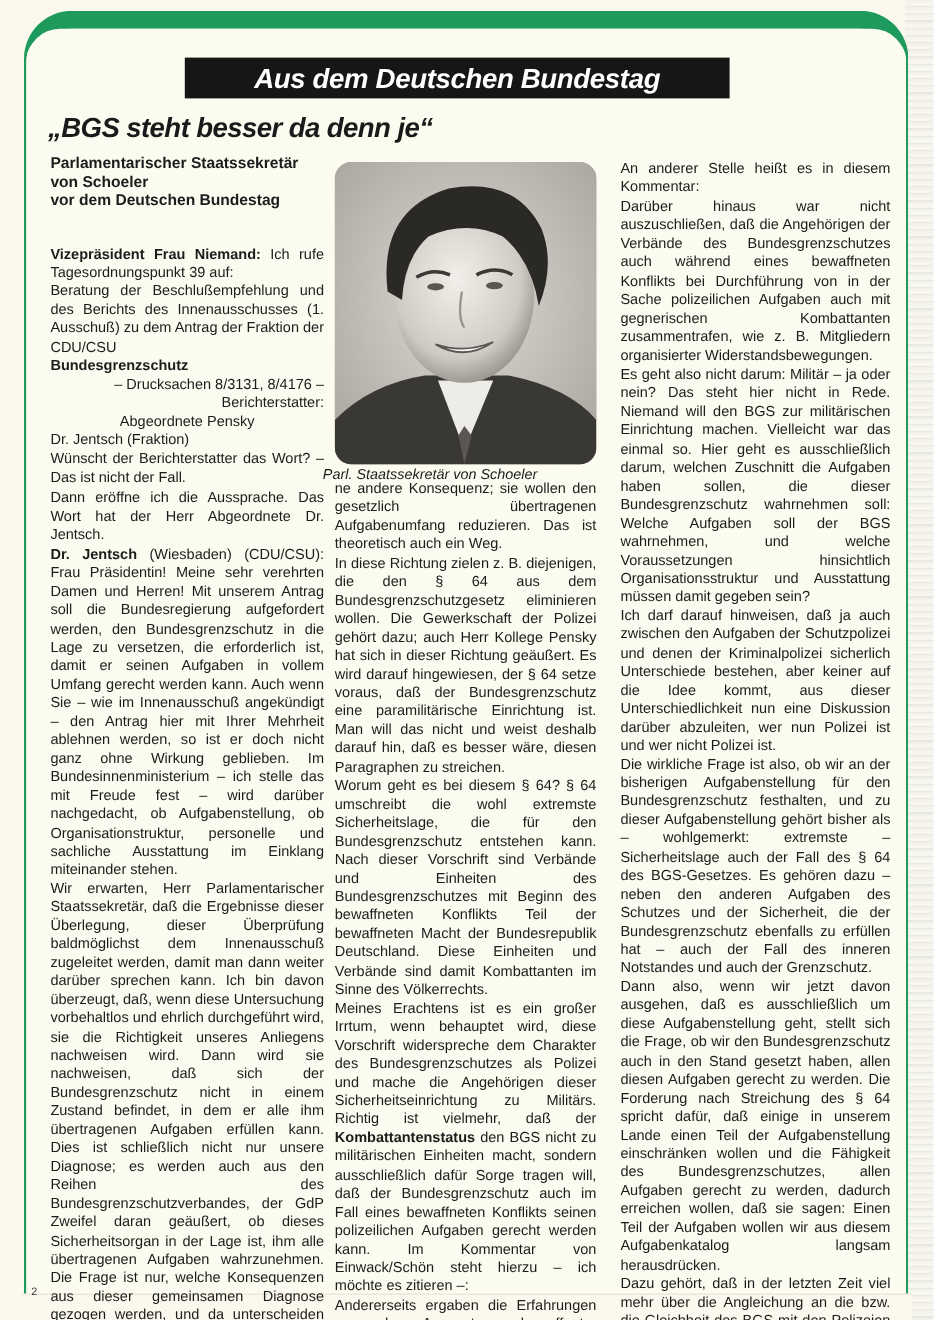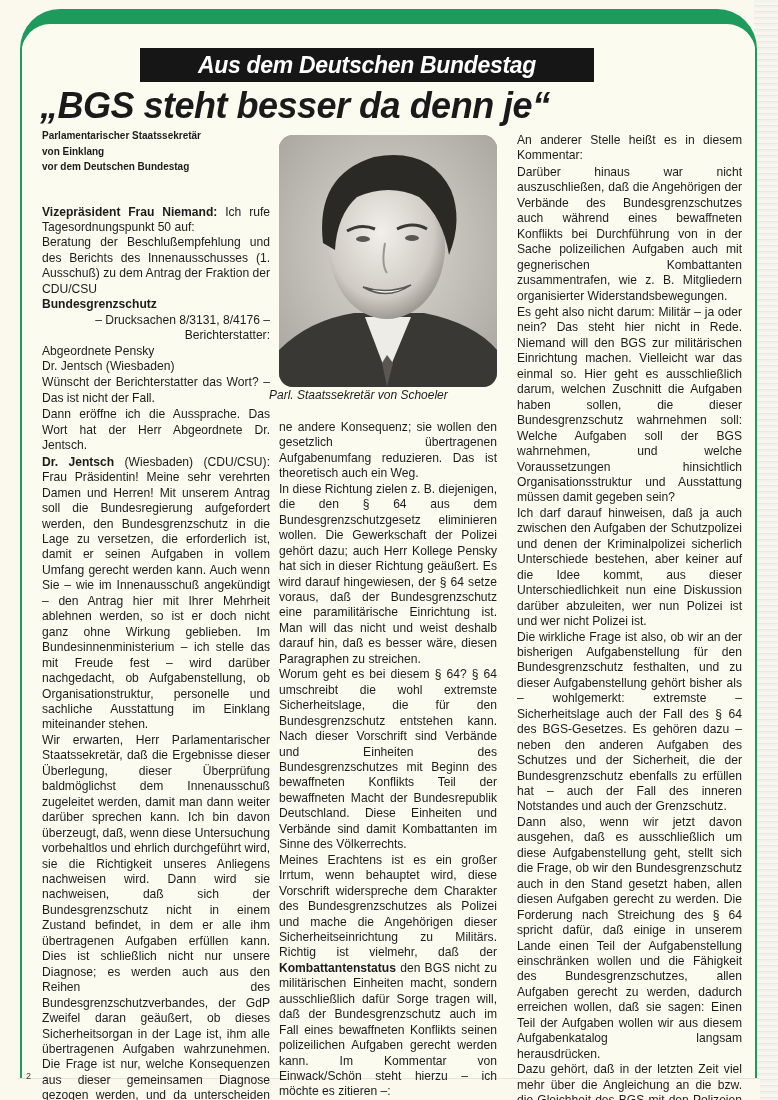--- a/index.html
+++ b/index.html
@@ -27,44 +27,44 @@
       position: absolute; left: 22px; top: 24px; width: 733px; height: 1066px;
       background: #fcfbf0;
       border-radius: 28px 28px 0 0;
     }
     .frame-bottom-cover {
       position: absolute; left: 18px; top: 1078px; width: 742px; height: 22px;
       background: #fbf9ee;
       border-top: 1px solid #e6e3d6;
     }
     .kicker {
-      position: absolute; left: 140px; top: 48px; width: 454px; height: 34px;
+      position: absolute; left: 154px; top: 48px; width: 454px; height: 34px;
       background: #161616; color: #fff;
       font-family: "Liberation Sans", sans-serif; font-weight: bold; font-style: italic;
       font-size: 23px; line-height: 34px; text-align: center;
       letter-spacing: -0.3px;
     }
     .headline {
       position: absolute; left: 40px; top: 84px; width: 700px;
       font-family: "Liberation Sans", sans-serif; font-weight: bold; font-style: italic;
-      font-size: 36px; line-height: 44px; color: #1a1a1a; letter-spacing: -0.5px;
+      font-size: 23px; line-height: 44px; color: #1a1a1a; letter-spacing: -0.5px;
       margin: 0;
     }
     .col {
       position: absolute; top: 128px; width: 228px;
       font-size: 12.1px; line-height: 15.45px; text-align: justify;
       hyphens: manual;
     }
     .col p { margin: 0; }
     .col p.gap { margin-top: 1px; }
     .col b { font-weight: bold; }
     .col-1 { left: 42px; }
     .col-2 { left: 279px; top: 392px; width: 218px; }
     .col-3 { left: 517px; width: 225px; }
-    .subtitle { font-weight: bold; font-size: 10px; line-height: 15.5px; text-align: left; }
+    .subtitle { font-weight: bold; font-size: 13px; line-height: 15.5px; text-align: left; }
     .photo {
       position: absolute; left: 279px; top: 135px; width: 218px; height: 252px;
       border-radius: 14px; overflow: hidden;
       background: radial-gradient(ellipse at 50% 40%, #d9d6cf 0%, #b9b6ae 60%, #8f8b84 100%);
     }
     .photo svg { display: block; }
     .caption {
       position: absolute; left: 269px; top: 388px; width: 218px;
       font-style: italic; font-size: 12px; line-height: 15px;
     }
@@ -79,30 +79,30 @@
 <div class="frame"></div>
 <div class="frame-inner"></div>
 <div class="frame-bottom-cover"></div>
 
 <div class="kicker">Aus dem Deutschen Bundestag</div>
 <h1 class="headline">„BGS steht besser da denn je“</h1>
 
 <div class="col col-1">
   <p class="subtitle">
     <span>Parlamentarischer Staatssekretär</span><br>
-    <span>von Einklang</span><br>
+    <span>von Schoeler</span><br>
     <span>vor dem Deutschen Bundestag</span>
   </p>
-  <p style="margin-top:30px"><b>Vizepräsident Frau Niemand:</b><span> Ich rufe Tagesordnungspunkt 50 auf:</span></p>
+  <p style="margin-top:30px"><b>Vizepräsident Frau Niemand:</b><span> Ich rufe Tagesordnungspunkt 39 auf:</span></p>
   <p>Beratung der Beschlußempfehlung und des Berichts des Innenausschusses (1. Ausschuß) zu dem Antrag der Fraktion der CDU/CSU</p>
   <p><b>Bundesgrenzschutz</b></p>
   <p style="text-align:right">– Drucksachen 8/3131, 8/4176 –</p>
   <p style="text-align:right">Berichterstatter:</p>
-  <p style="text-align:left">Abgeordnete Pensky</p>
-  <p style="text-align:left">Dr. Jentsch (Wiesbaden)</p>
+  <p style="text-align:center">Abgeordnete Pensky</p>
+  <p style="text-align:left">Dr. Jentsch (Fraktion)</p>
   <p class="gap">Wünscht der Berichterstatter das Wort? – Das ist nicht der Fall.</p>
   <p class="gap">Dann eröffne ich die Aussprache. Das Wort hat der Herr Abgeordnete Dr. Jentsch.</p>
   <p class="gap"><b>Dr. Jentsch</b><span> (Wiesbaden) (CDU/CSU): Frau Präsidentin! Meine sehr verehrten Damen und Herren! Mit unserem Antrag soll die Bundesregierung aufgefordert werden, den Bundesgrenzschutz in die Lage zu versetzen, die erforderlich ist, damit er seinen Aufgaben in vollem Umfang gerecht werden kann. Auch wenn Sie – wie im Innenausschuß angekündigt – den Antrag hier mit Ihrer Mehrheit ablehnen werden, so ist er doch nicht ganz ohne Wirkung geblieben. Im Bundesinnenministerium – ich stelle das mit Freude fest – wird darüber nachgedacht, ob Aufgabenstellung, ob Organisationstruktur, personelle und sachliche Ausstattung im Einklang miteinander stehen.</span></p>
   <p>Wir erwarten, Herr Parlamentarischer Staatssekretär, daß die Ergebnisse dieser Überlegung, dieser Überprüfung baldmöglichst dem Innenausschuß zugeleitet werden, damit man dann weiter darüber sprechen kann. Ich bin davon überzeugt, daß, wenn diese Untersuchung vorbehaltlos und ehrlich durchgeführt wird, sie die Richtigkeit unseres Anliegens nachweisen wird. Dann wird sie nachweisen, daß sich der Bundesgrenzschutz nicht in einem Zustand befindet, in dem er alle ihm übertragenen Aufgaben erfüllen kann. Dies ist schließlich nicht nur unsere Diagnose; es werden auch aus den Reihen des Bundesgrenzschutzverbandes, der GdP Zweifel daran geäußert, ob dieses Sicherheitsorgan in der Lage ist, ihm alle übertragenen Aufgaben wahrzunehmen. Die Frage ist nur, welche Konsequenzen aus dieser gemeinsamen Diagnose gezogen werden, und da unterscheiden wir uns.</p>
 
 </div>
 
 <div class="photo">
   <svg width="218" height="252" viewBox="0 0 218 252">
     <defs>
@@ -126,21 +126,21 @@
     <path d="M118 94 Q134 86 148 94" stroke="#3b3935" stroke-width="3" fill="none"></path>
     <ellipse cx="84" cy="104" rx="7" ry="3" fill="#5a5753"></ellipse>
     <ellipse cx="133" cy="103" rx="7" ry="3" fill="#5a5753"></ellipse>
     <path d="M106 108 Q102 130 108 138" stroke="#9a968f" stroke-width="2" fill="none"></path>
     <path d="M84 152 Q108 166 132 150 Q108 160 84 152 Z" fill="#faf9f6" stroke="#5a5753" stroke-width="1.5"></path>
   </svg>
 </div>
 <div class="caption">Parl. Staatssekretär von Schoeler</div>
 
 <div class="col col-2">
-  <p style="margin-top:28px">ne andere Konsequenz; sie wollen den gesetzlich übertragenen Aufgabenumfang reduzieren. Das ist theoretisch auch ein Weg.</p>
+  <p style="margin-top:8px">ne andere Konsequenz; sie wollen den gesetzlich übertragenen Aufgabenumfang reduzieren. Das ist theoretisch auch ein Weg.</p>
   <p>In diese Richtung zielen z. B. diejenigen, die den § 64 aus dem Bundesgrenzschutzgesetz eliminieren wollen. Die Gewerkschaft der Polizei gehört dazu; auch Herr Kollege Pensky hat sich in dieser Richtung geäußert. Es wird darauf hingewiesen, der § 64 setze voraus, daß der Bundesgrenzschutz eine paramilitärische Einrichtung ist. Man will das nicht und weist deshalb darauf hin, daß es besser wäre, diesen Paragraphen zu streichen.</p>
   <p>Worum geht es bei diesem § 64? § 64 umschreibt die wohl extremste Sicherheitslage, die für den Bundesgrenzschutz entstehen kann. Nach dieser Vorschrift sind Verbände und Einheiten des Bundesgrenzschutzes mit Beginn des bewaffneten Konflikts Teil der bewaffneten Macht der Bundesrepublik Deutschland. Diese Einheiten und Verbände sind damit Kombattanten im Sinne des Völkerrechts.</p>
   <p><span>Meines Erachtens ist es ein großer Irrtum, wenn behauptet wird, diese Vorschrift widerspreche dem Charakter des Bundesgrenzschutzes als Polizei und mache die Angehörigen dieser Sicherheitseinrichtung zu Militärs. Richtig ist vielmehr, daß der </span><b>Kombattantenstatus</b><span> den BGS nicht zu militärischen Einheiten macht, sondern ausschließlich dafür Sorge tragen will, daß der Bundesgrenzschutz auch im Fall eines bewaffneten Konflikts seinen polizeilichen Aufgaben gerecht werden kann. Im Kommentar von Einwack/Schön steht hierzu – ich möchte es zitieren –:</span></p>
   <p class="gap">Andererseits ergaben die Erfahrungen aus der Auswertung bewaffneter Konflikte, daß zu Beginn solcher Konflikte, insbesondere beim Fehlen einer formellen Kriegserklärung, nicht immer deutlich zwischen grenzpolizeilichen Aufgaben und Aufgaben der Landesverteidigung unterschieden werden konnte.</p>
 </div>
 
 <div class="col col-3">
   <p style="margin-top:5px">An anderer Stelle heißt es in diesem Kommentar:</p>
   <p class="gap">Darüber hinaus war nicht auszuschließen, daß die Angehörigen der Verbände des Bundesgrenzschutzes auch während eines bewaffneten Konflikts bei Durchführung von in der Sache polizeilichen Aufgaben auch mit gegnerischen Kombattanten zusammentrafen, wie z. B. Mitgliedern organisierter Widerstandsbewegungen.</p>
   <p class="gap">Es geht also nicht darum: Militär – ja oder nein? Das steht hier nicht in Rede. Niemand will den BGS zur militärischen Einrichtung machen. Vielleicht war das einmal so. Hier geht es ausschließlich darum, welchen Zuschnitt die Aufgaben haben sollen, die dieser Bundesgrenzschutz wahrnehmen soll: Welche Aufgaben soll der BGS wahrnehmen, und welche Voraussetzungen hinsichtlich Organisationsstruktur und Ausstattung müssen damit gegeben sein?</p>

